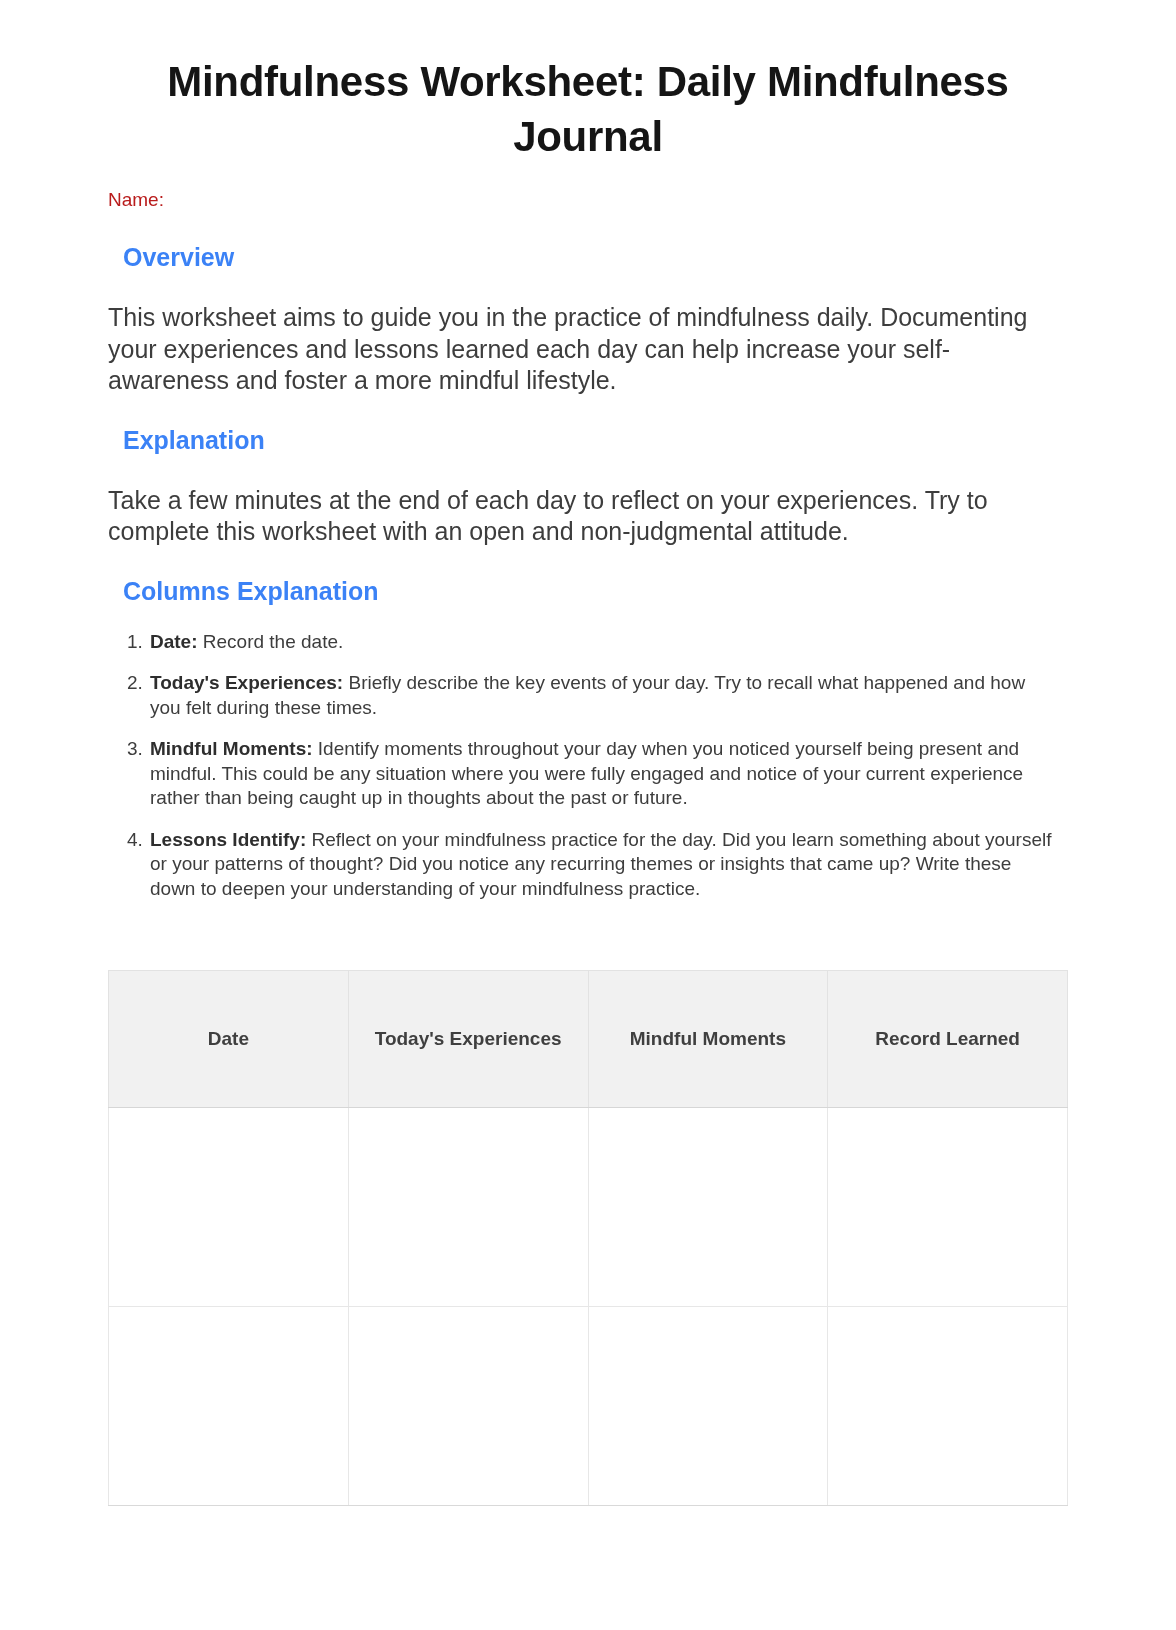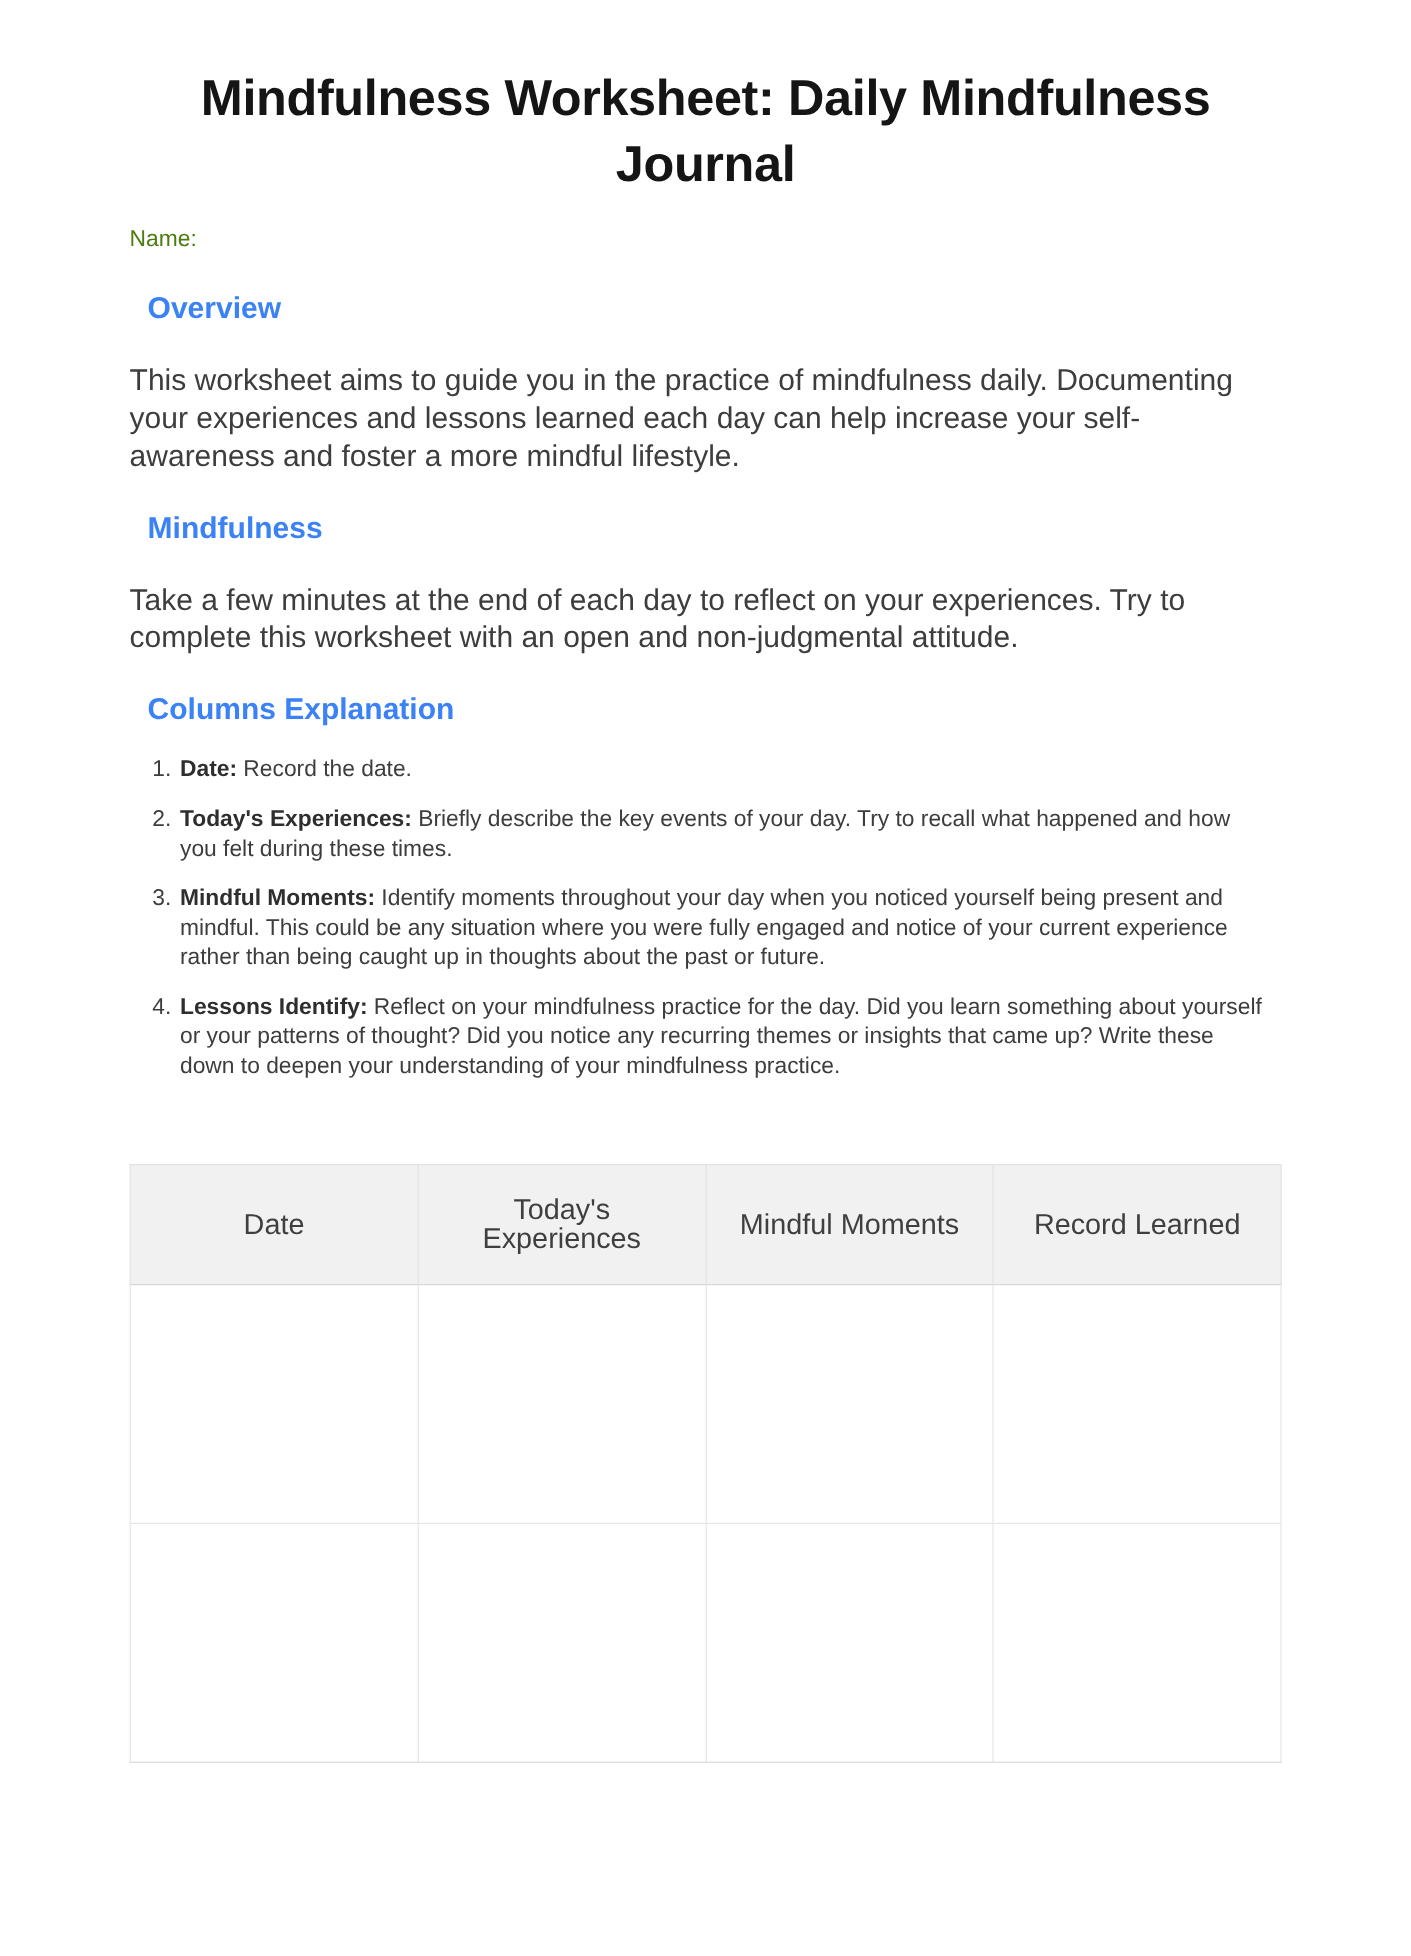--- a/index.html
+++ b/index.html
@@ -27,21 +27,21 @@
     line-height: 55px;
     font-weight: bold;
     text-align: center;
     color: #151515;
     letter-spacing: -0.3px;
   }
   .name-line {
     margin-top: 22px;
     font-size: 19px;
     line-height: 28px;
-    color: #4d7c0f;
+    color: #b91c1c;
   }
   h2.section-heading {
     margin: 28px 0 0 15px;
     font-size: 25px;
     line-height: 30px;
     font-weight: bold;
     color: #3b82f6;
   }
   p.section-body {
     margin: 30px 0 0 0;
@@ -63,27 +63,27 @@
   ol.columns-list li:last-child { margin-bottom: 0; }
   ol.columns-list strong { color: #2e2e2e; }
   table.journal-table {
     margin-top: 69px;
     width: 100%;
     border-collapse: collapse;
     table-layout: fixed;
   }
   table.journal-table th {
     width: 25%;
-    height: 100px;
+    height: 137px;
     background: #f1f1f1;
     border: 1px solid #e2e2e2;
     border-bottom: 1px solid #d6d6d6;
-    font-size: 24px;
+    font-size: 19px;
     line-height: 24px;
-    font-weight: normal;
+    font-weight: bold;
     color: #3f3f3f;
     text-align: center;
     vertical-align: middle;
     padding: 0 20px;
   }
   table.journal-table td {
     height: 199px;
     background: #ffffff;
     border: 1px solid #e7e7e7;
     border-top: 1px solid #ddd;
@@ -95,21 +95,21 @@
 
 <div class="page">
 
   <h1 class="doc-title">Mindfulness Worksheet: Daily Mindfulness Journal</h1>
 
   <div class="name-line">Name:</div>
 
   <h2 class="section-heading">Overview</h2>
   <p class="section-body">This worksheet aims to guide you in the practice of mindfulness daily. Documenting your experiences and lessons learned each day can help increase your self-awareness and foster a more mindful lifestyle.</p>
 
-  <h2 class="section-heading">Mindfulness</h2>
+  <h2 class="section-heading">Explanation</h2>
   <p class="section-body">Take a few minutes at the end of each day to reflect on your experiences. Try to complete this worksheet with an open and non-judgmental attitude.</p>
 
   <h2 class="section-heading">Columns Explanation</h2>
 
   <ol class="columns-list">
     <li>
       <strong>Date:</strong><span> Record the date.</span>
     </li>
     <li>
       <strong>Today's Experiences:</strong><span> Briefly describe the key events of your day. Try to recall what happened and how you felt during these times.</span>

